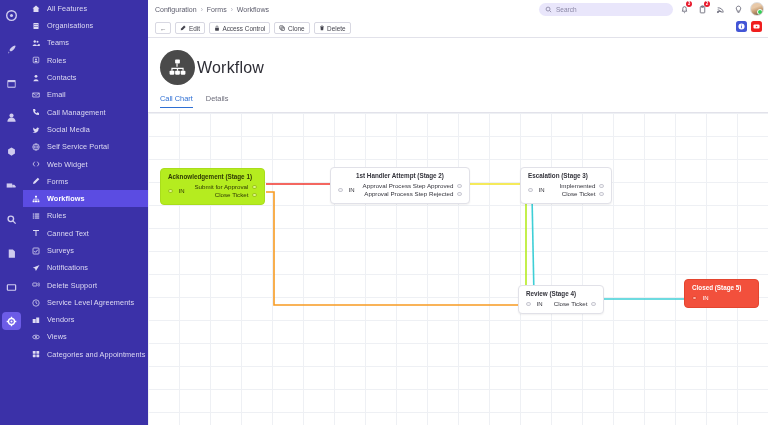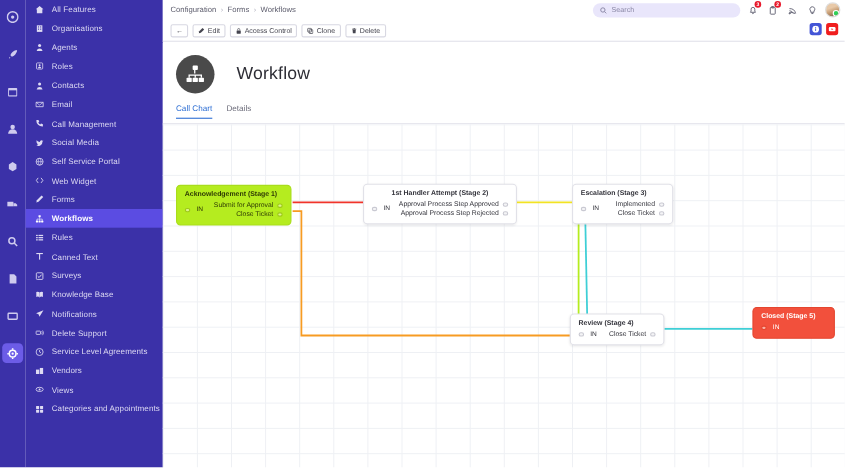--- a/index.html
+++ b/index.html
@@ -110,21 +110,21 @@
   .fbtn { width: 11px; height: 11px; border-radius: 2.5px; display:flex; align-items:center; justify-content:center; }
   .fbtn.info { background: #4355d6; }
   .fbtn.yt { background: #f01e1e; }
   .fbtn svg { width: 7px; height: 7px; fill: #fff; }
 
   
   .pagehead {
     position: absolute; left: 148px; top: 39px; right: 0; height: 74px;
     background: #fff; border-bottom: 1px solid #e2e2ea;
   }
-  .ph-row { display: flex; align-items: center; gap: 20px; padding: 11px 0 0 12px; }
+  .ph-row { display: flex; align-items: center; gap: 2px; padding: 11px 0 0 12px; }
   .ph-circle {
     width: 35px; height: 35px; border-radius: 50%;
     background: #4a4a4a; display: flex; align-items: center; justify-content: center;
   }
   .ph-circle svg { width: 19px; height: 19px; fill: #fff; }
   .ph-title { font-size: 16px; color: #2d2d35; font-weight: normal; letter-spacing: .2px; }
   .tabs { display: flex; gap: 13px; padding-left: 12px; margin-top: 9px; }
   .tab { font-size: 7.4px; color: #6c6c7a; padding-bottom: 4px; }
   .tab.active { color: #2e6fd4; border-bottom: 1.5px solid #2e6fd4; }
 
@@ -250,25 +250,27 @@
               <rect x="9" y="4" width="2" height="2" fill="#3b31a8"></rect>
               <rect x="5" y="8" width="2" height="2" fill="#3b31a8"></rect>
               <rect x="9" y="8" width="2" height="2" fill="#3b31a8"></rect>
             </svg>
           </span>
           <span class="nav-label">Organisations</span>
         </div>
         <div class="nav-item">
           <span class="nav-ico">
             <svg viewBox="0 0 16 16">
-              <circle cx="8" cy="4.6" r="2.8"></circle>
-              <path d="M2.6 14.5 a5.6 5.6 0 0 1 10.8 0 z"></path>
-            </svg>
-          </span>
-          <span class="nav-label">Agents</span>
+              <circle cx="5.5" cy="5" r="2.4"></circle>
+              <circle cx="11" cy="5.6" r="2"></circle>
+              <path d="M1 14 a4.8 4.8 0 0 1 9.2 0 z"></path>
+              <path d="M10 14 a4 4 0 0 1 5.6-3.4 V14 z"></path>
+            </svg>
+          </span>
+          <span class="nav-label">Teams</span>
         </div>
         <div class="nav-item">
           <span class="nav-ico">
             <svg viewBox="0 0 16 16">
               <rect x="2.4" y="2.4" width="11.2" height="11.2" rx="1.6" fill="none" stroke="currentColor" stroke-width="1.4"></rect>
               <circle cx="8" cy="6.6" r="1.8"></circle>
               <path d="M5 12 a3 3 0 0 1 6 0 z"></path>
             </svg>
           </span>
           <span class="nav-label">Roles</span>
@@ -369,29 +371,20 @@
           <span class="nav-label">Canned Text</span>
         </div>
         <div class="nav-item">
           <span class="nav-ico">
             <svg viewBox="0 0 16 16">
               <rect x="2" y="2" width="12" height="12" rx="1.6" fill="none" stroke="currentColor" stroke-width="1.6"></rect>
               <path d="M4.6 8.2 L7 10.6 L11.6 5.4" fill="none" stroke="currentColor" stroke-width="1.8"></path>
             </svg>
           </span>
           <span class="nav-label">Surveys</span>
-        </div>
-        <div class="nav-item">
-          <span class="nav-ico">
-            <svg viewBox="0 0 16 16">
-              <path d="M2 3 a5 5 0 0 1 6 1 v9 a5 5 0 0 0-6-1 z"></path>
-              <path d="M14 3 a5 5 0 0 0-6 1 v9 a5 5 0 0 1 6-1 z"></path>
-            </svg>
-          </span>
-          <span class="nav-label">Knowledge Base</span>
         </div>
         <div class="nav-item">
           <span class="nav-ico">
             <svg viewBox="0 0 16 16">
               <path d="M15 2 L1.6 7.4 L6 9.2 L7.8 14 z"></path>
             </svg>
           </span>
           <span class="nav-label">Notifications</span>
         </div>
         <div class="nav-item">

